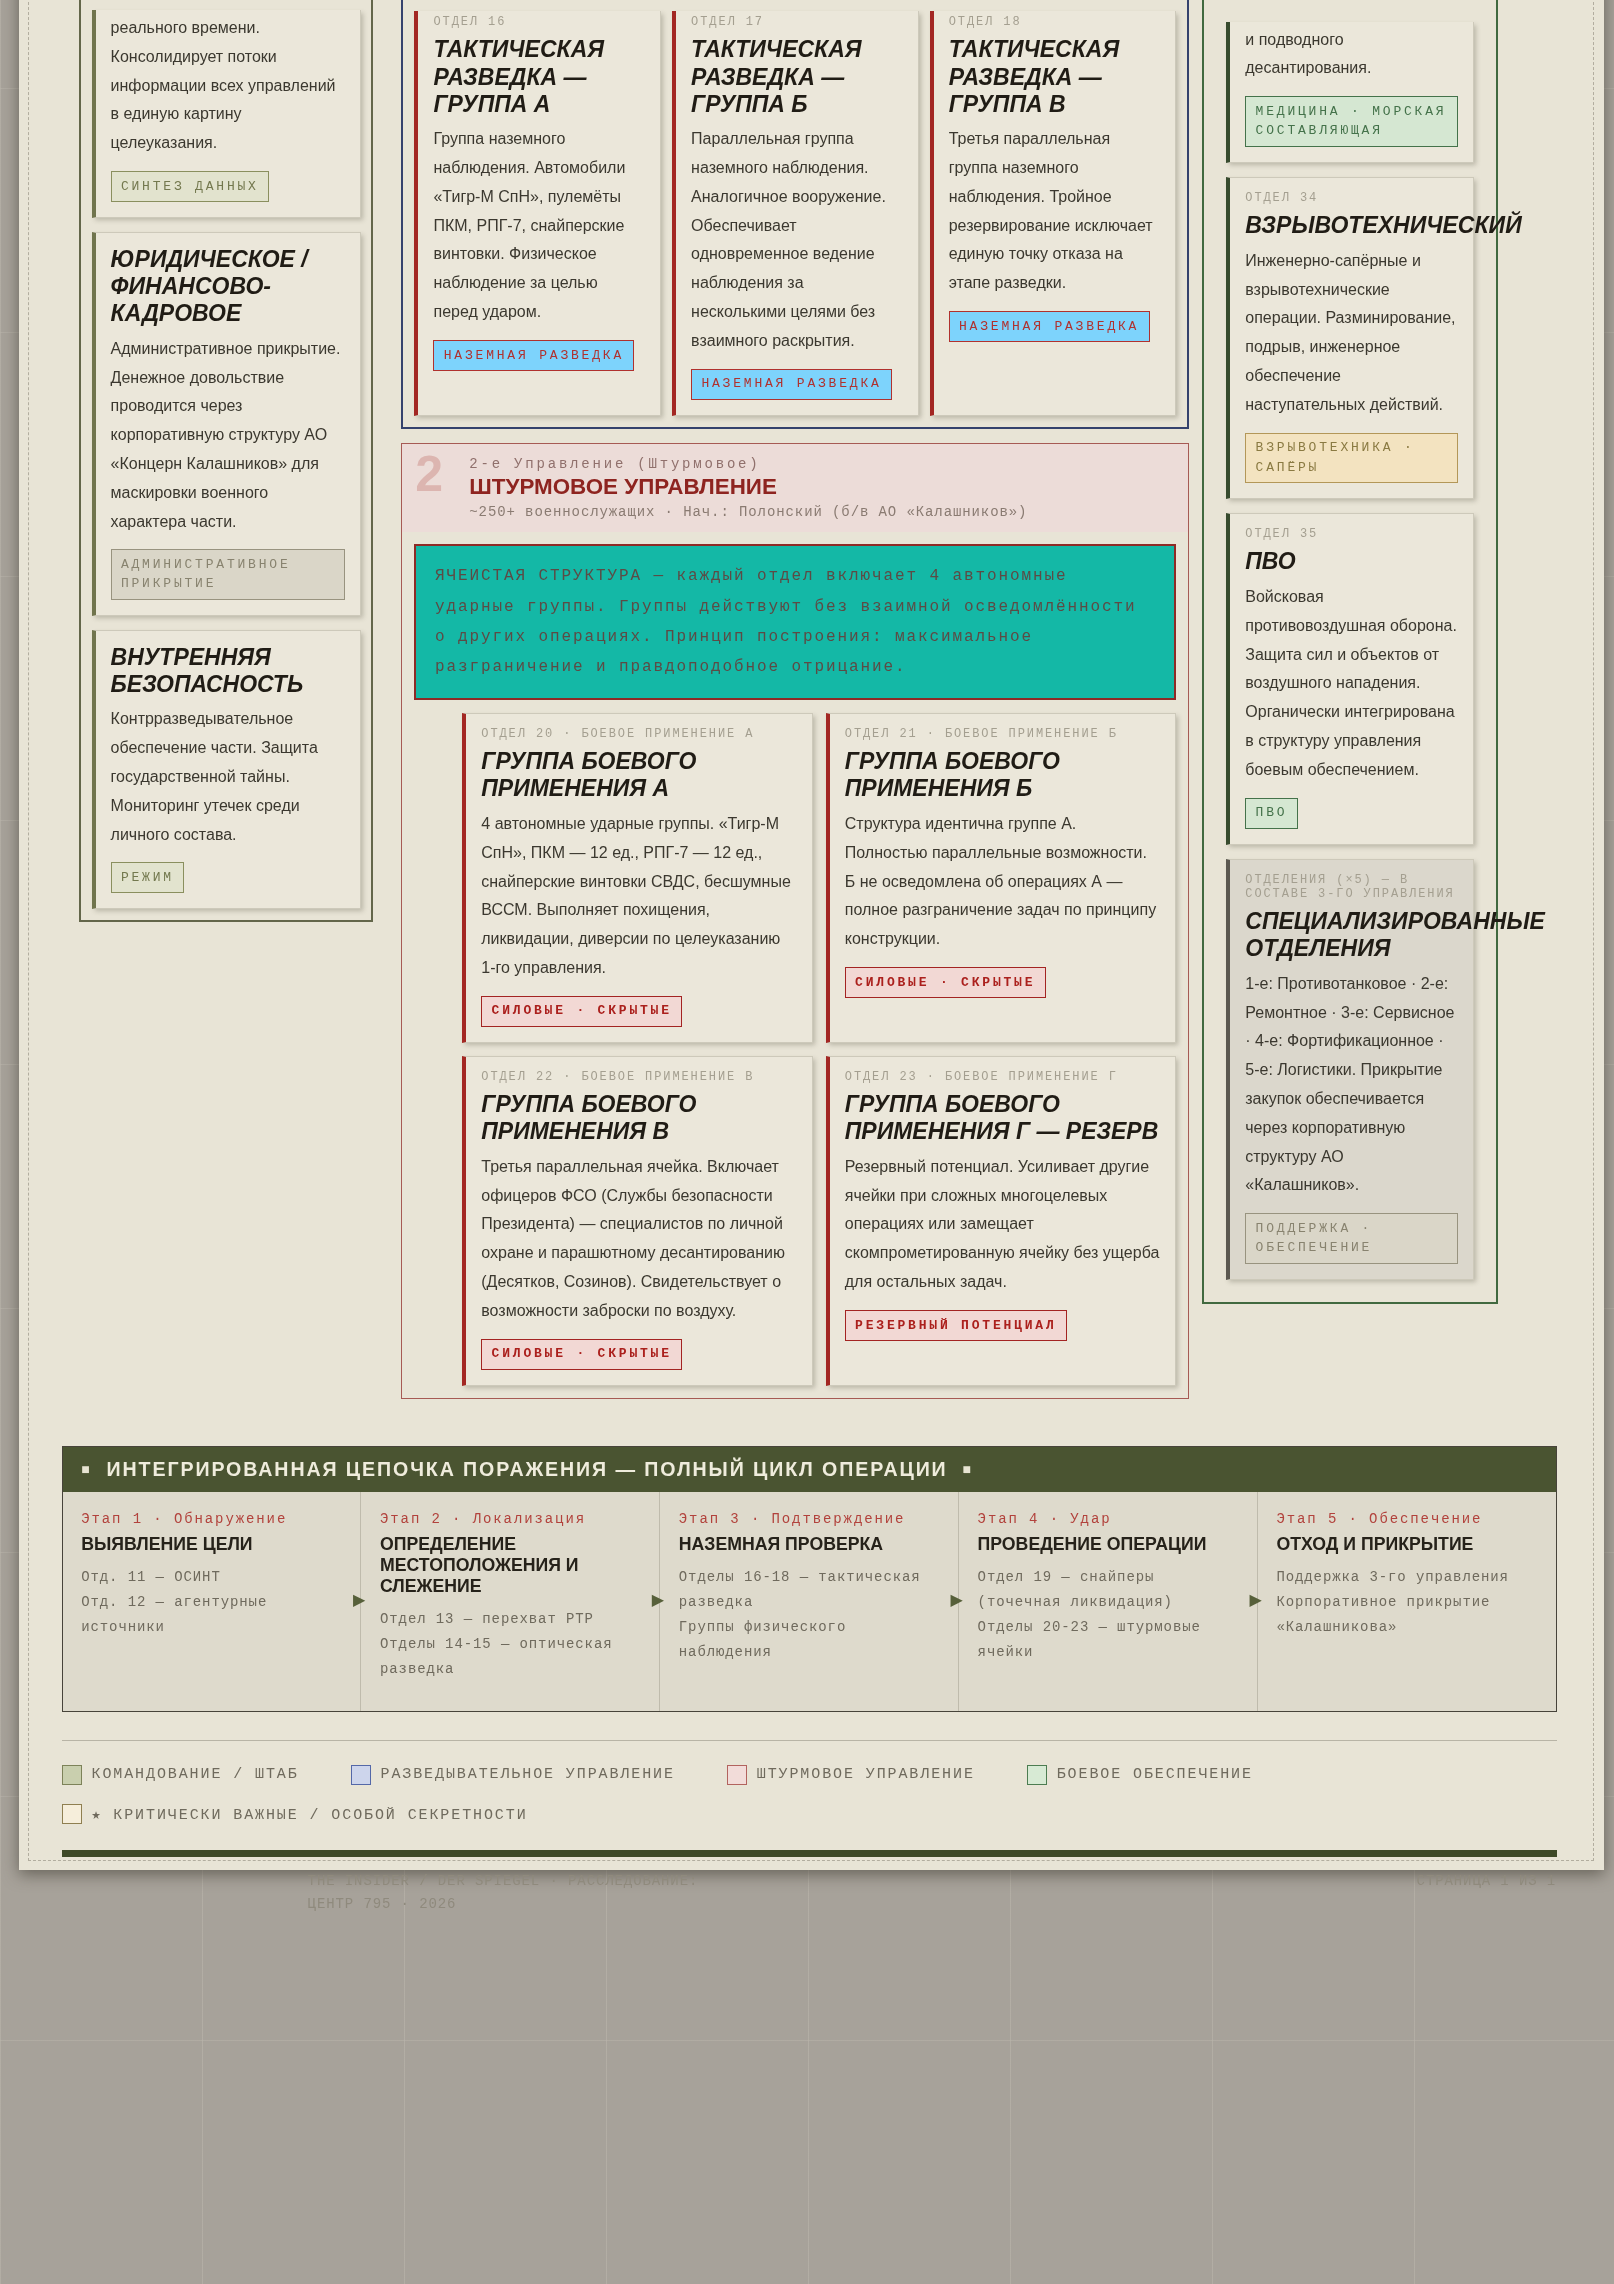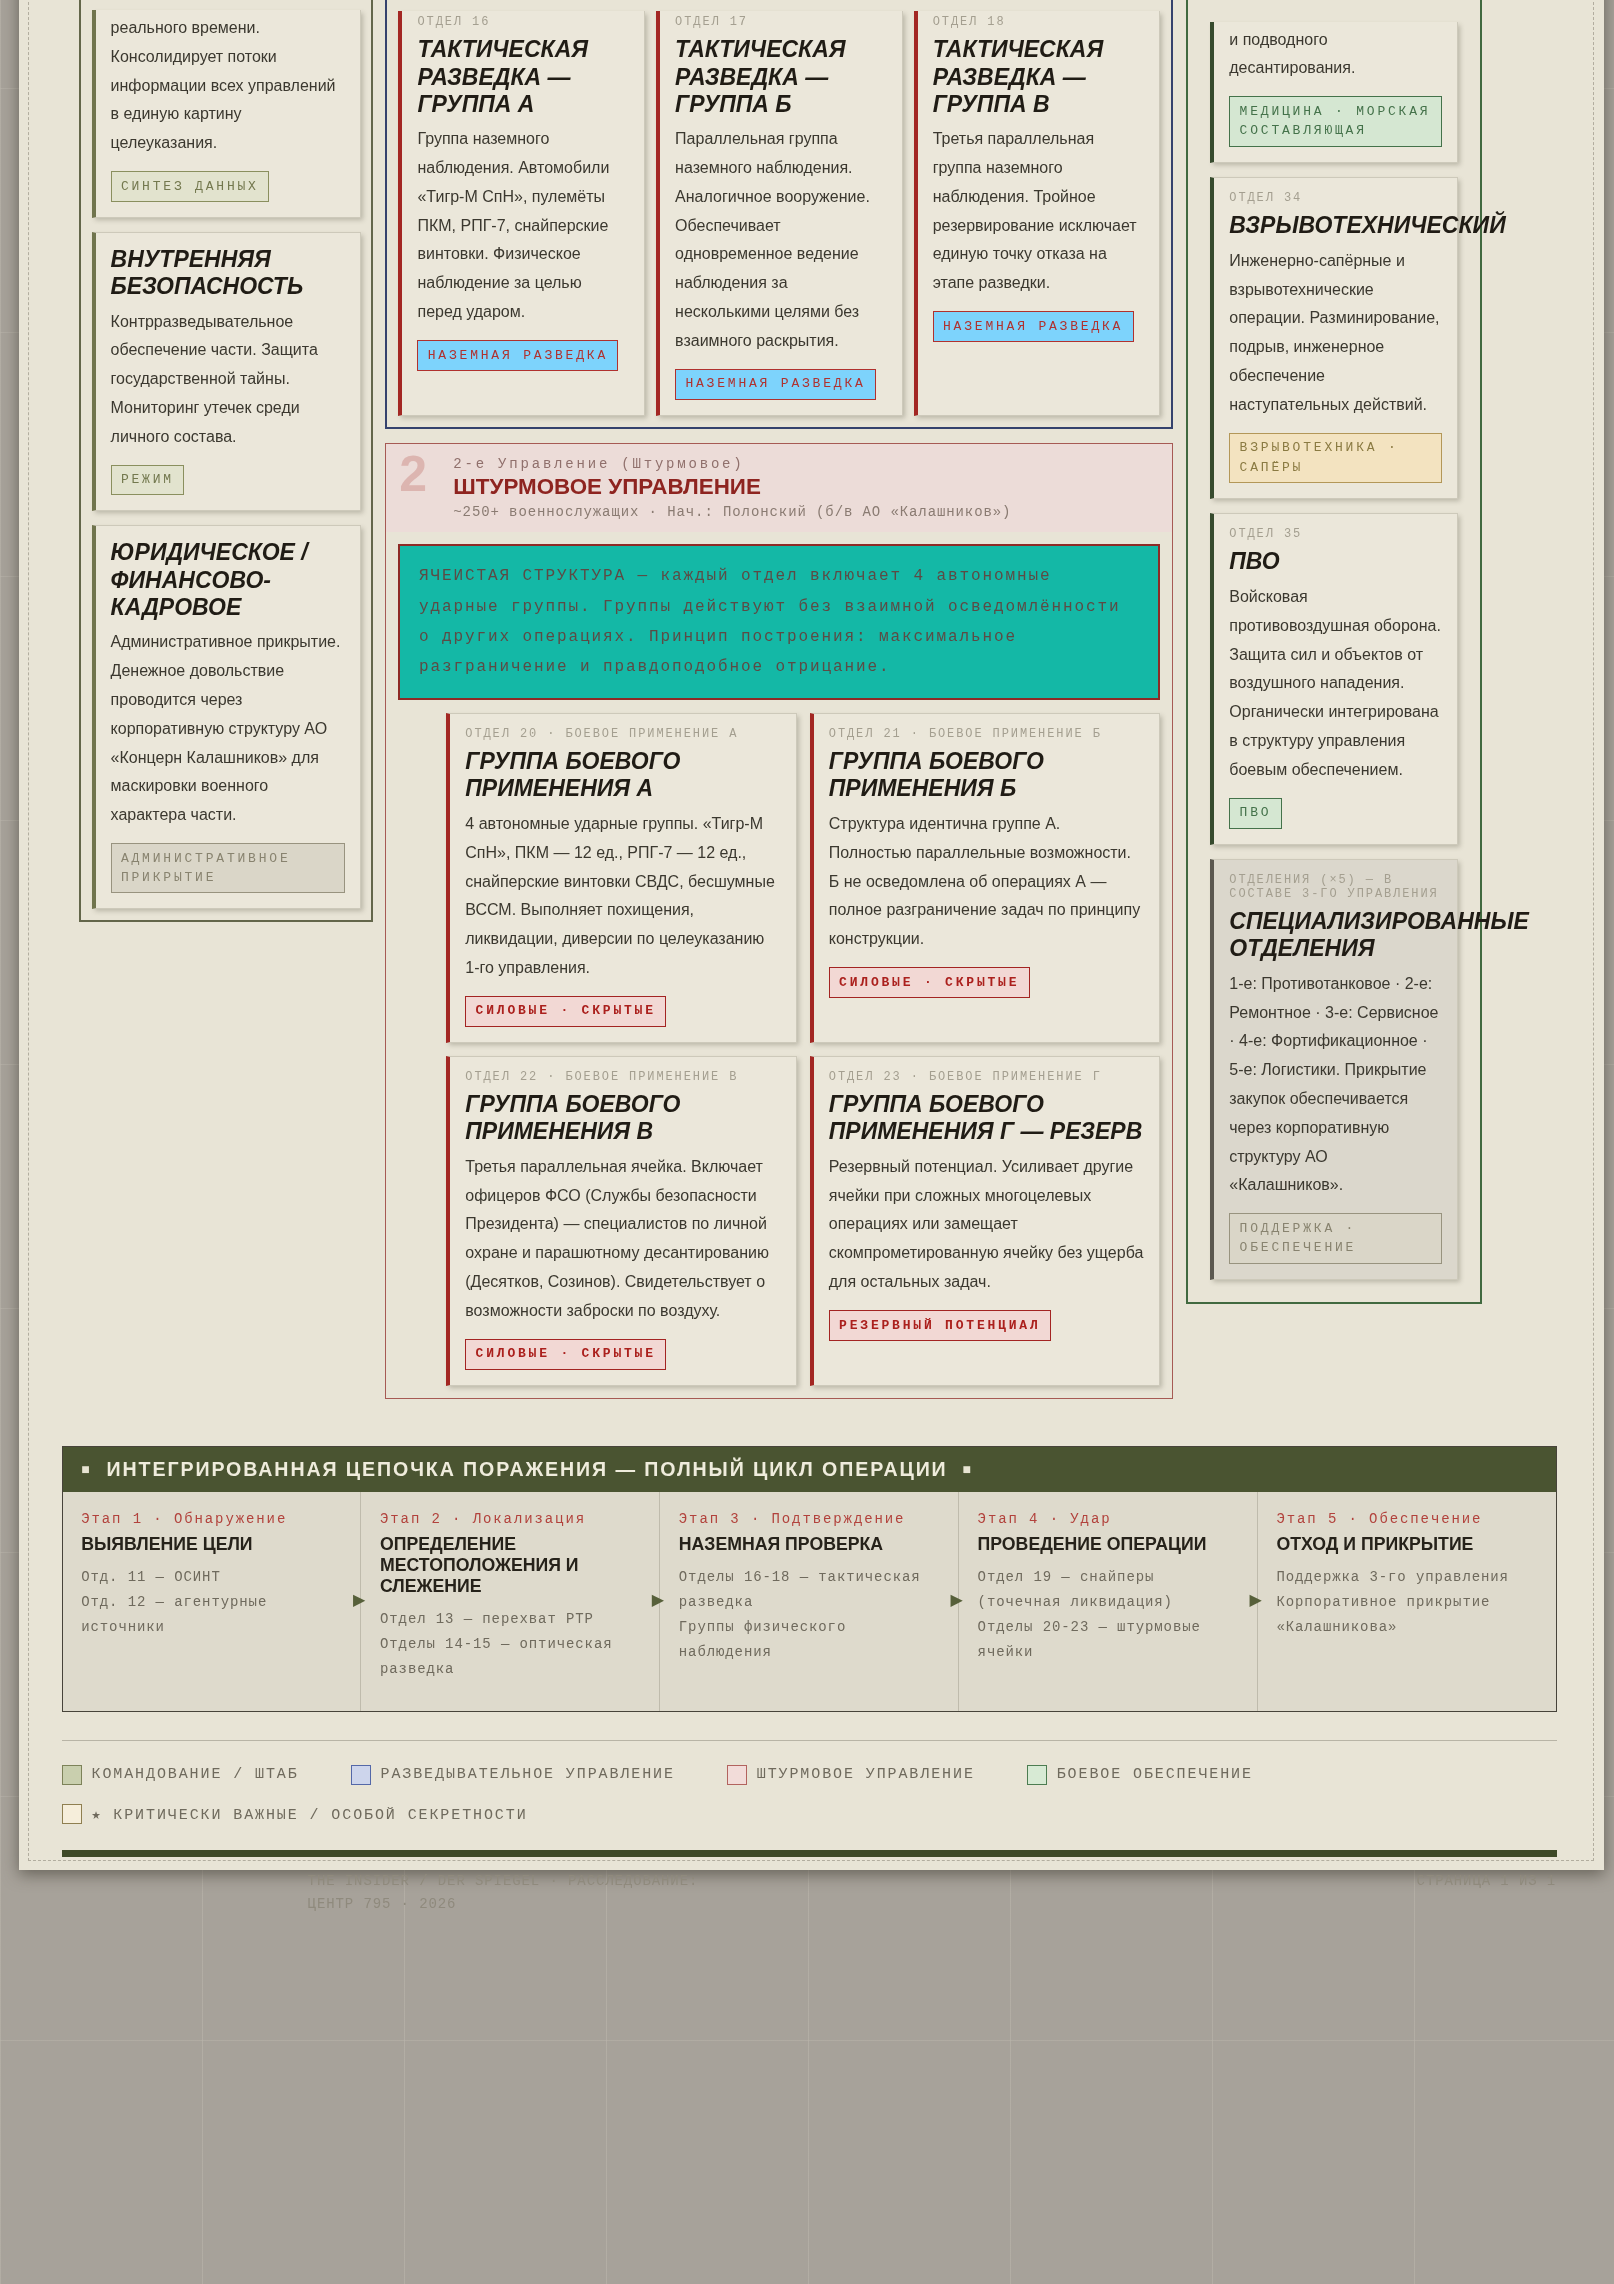--- a/index.html
+++ b/index.html
@@ -11,21 +11,21 @@
       repeating-linear-gradient(0deg, rgba(188,183,173,.45) 0 0.9px, transparent 0.9px 244px);
   }
   .paper{position:absolute;left:18.6px;top:-32px;width:1585px;height:1902px;
     background:#e8e4d6;box-shadow:0 4.7px 15px rgba(50,45,35,.55);
     padding:32px 47px 0 43px;box-sizing:border-box;}
   .paper::after{content:"";position:absolute;inset:9.3px;border:0.9px dashed #b2ad9f;pointer-events:none;}
 
   .columns{display:flex;align-items:flex-start;}
   .col-left{width:294px;margin-left:17.7px;border:2.8px solid #63664a;border-top:none;
     padding:10.3px;box-sizing:border-box;display:flex;flex-direction:column;gap:14px;}
-  .col-mid{width:788px;margin-left:12px;}
+  .col-mid{width:788px;margin-left:28px;}
   .col-right{width:296px;margin-left:13px;border:2.8px solid #41693f;border-top:none;
     padding:22px;box-sizing:border-box;display:flex;flex-direction:column;gap:14px;}
 
   .card{background:#ebe7da;border:0.9px solid #cdc9ba;box-shadow:2.8px 2.8px 4.7px rgba(70,64,48,.28);
     padding:13px 15px 15px;box-sizing:border-box;}
   .acc-olive{border-left:4.7px solid #70744d;}
   .acc-red{border-left:4.7px solid #a32723;}
   .acc-green{border-left:4.7px solid #374b2e;}
   .acc-gray{border-left:4.7px solid #5b5850;background:#dbd7cc;}
   .cut-top{border-top:none;padding-top:3.7px;}
@@ -102,28 +102,28 @@
   <div class="paper">
 
     <div class="columns">
 
       <div class="col-left">
         <div class="card acc-olive cut-top">
           <div class="card-body">реального времени. Консолидирует потоки информации всех управлений в единую картину целеуказания.</div>
           <span class="badge b-olive">СИНТЕЗ ДАННЫХ</span>
         </div>
         <div class="card acc-olive">
+          <div class="card-title">ЮРИДИЧЕСКОЕ / ФИНАНСОВО-КАДРОВОЕ</div>
+          <div class="card-body">Административное прикрытие. Денежное довольствие проводится через корпоративную структуру АО «Концерн Калашников» для маскировки военного характера части.</div>
+          <span class="badge b-gray">АДМИНИСТРАТИВНОЕ ПРИКРЫТИЕ</span>
+        </div>
+        <div class="card acc-olive">
           <div class="card-title">ВНУТРЕННЯЯ БЕЗОПАСНОСТЬ</div>
           <div class="card-body">Контрразведывательное обеспечение части. Защита государственной тайны. Мониторинг утечек среди личного состава.</div>
           <span class="badge b-olive">РЕЖИМ</span>
-        </div>
-        <div class="card acc-olive">
-          <div class="card-title">ЮРИДИЧЕСКОЕ / ФИНАНСОВО-КАДРОВОЕ</div>
-          <div class="card-body">Административное прикрытие. Денежное довольствие проводится через корпоративную структуру АО «Концерн Калашников» для маскировки военного характера части.</div>
-          <span class="badge b-gray">АДМИНИСТРАТИВНОЕ ПРИКРЫТИЕ</span>
         </div>
       </div>
 
       <div class="col-mid">
 
         <div class="recon-box">
           <div class="card acc-red cut-top">
             <div class="eyebrow">ОТДЕЛ 16</div>
             <div class="card-title">ТАКТИЧЕСКАЯ РАЗВЕДКА — ГРУППА А</div>
             <div class="card-body">Группа наземного наблюдения. Автомобили «Тигр-М СпН», пулемёты ПКМ, РПГ-7, снайперские винтовки. Физическое наблюдение за целью перед ударом.</div>

